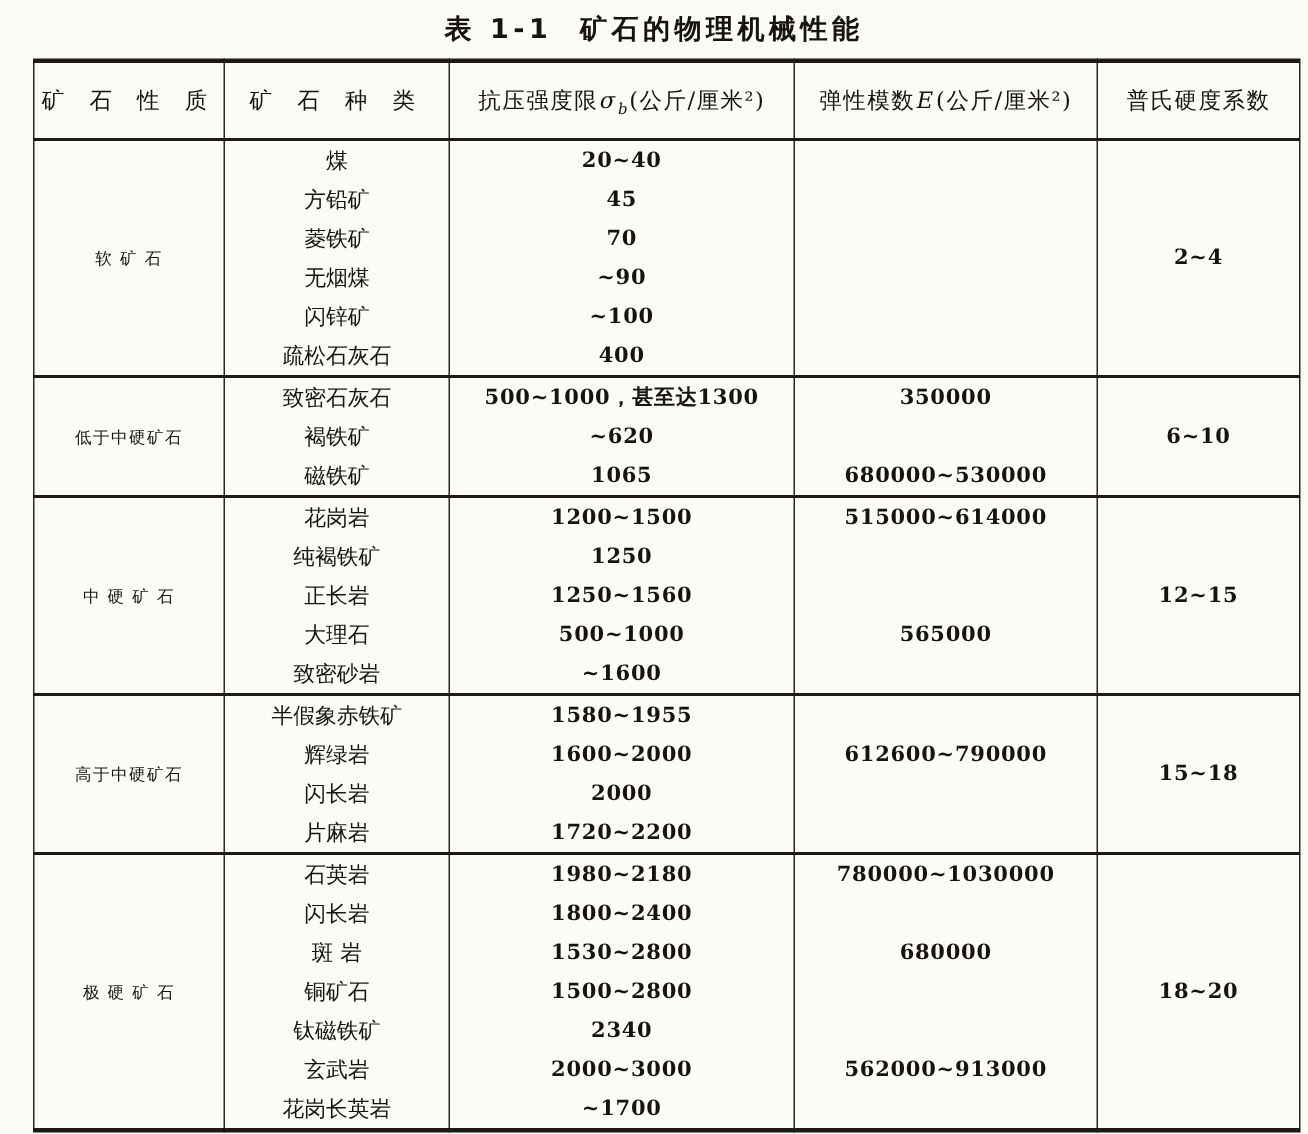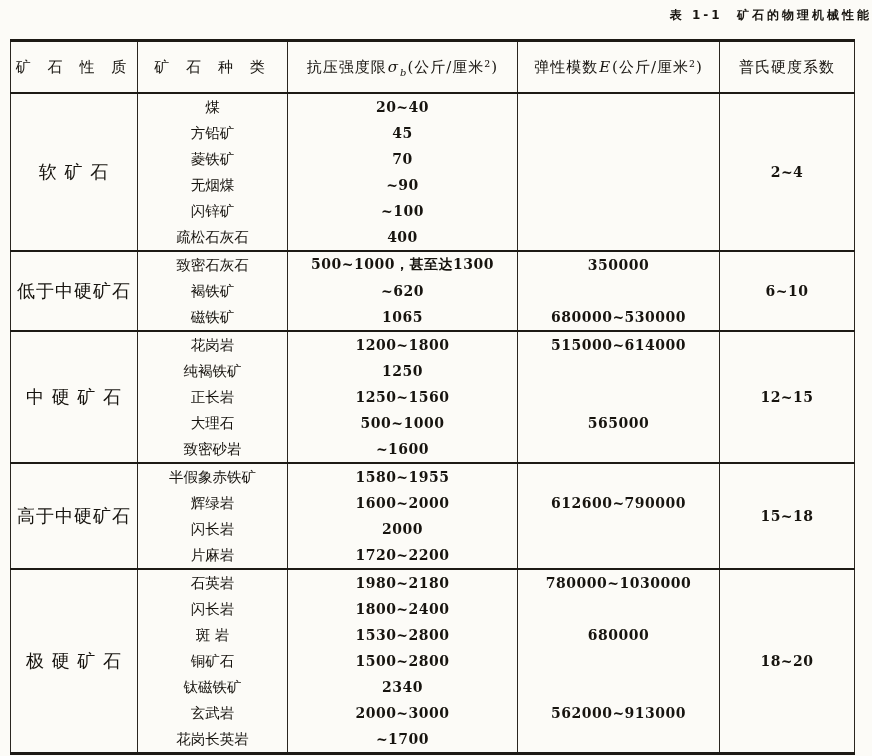--- a/index.html
+++ b/index.html
@@ -6,29 +6,29 @@
   body {
     width:872px; height:756px;
     background:#fcfbf7;
     font-family:"DejaVu Serif", serif;
     color:#17140f;
     overflow:hidden;
   }
   .page { position:relative; width:872px; height:756px; }
   .doc-title {
     position:absolute; top:7px; left:0; width:100%;
-    text-align:right;
+    text-align:center;
     font-family:"DejaVu Sans", sans-serif;
     font-weight:bold;
-    font-size:12px;
+    font-size:18px;
     letter-spacing:3px;
     white-space:pre;
   }
   table.ore-table {
-    position:absolute; left:10px; top:39px;
+    position:absolute; left:22px; top:39px;
     width:844px;
     border-collapse:collapse;
     table-layout:fixed;
     border-top:3.5px solid #1d1a15;
     border-bottom:3.5px solid #1d1a15;
     border-left:1.5px solid #2a2620;
     border-right:1.5px solid #2a2620;
   }
   col.c1 { width:127px; }
   col.c2 { width:150px; }
@@ -46,21 +46,21 @@
     border-bottom:2px solid #1d1a15;
     font-size:15px;
     letter-spacing:1px;
     white-space:nowrap;
   }
   th .wide { letter-spacing:6px; }
   td { height:26px; font-size:14.5px; white-space:nowrap; }
   tr.group-start td { border-top:2px solid #1d1a15; }
   td.prop {
     vertical-align:middle;
-    font-size:18px;
+    font-size:11px;
     letter-spacing:1px;
   }
   td.hard { vertical-align:middle; font-size:14px; letter-spacing:1px; }
   td.num { font-size:14px; letter-spacing:0.5px;font-weight:bold; }
   .sym { font-style:italic; padding:0 1px; }
   sub.sym-sub { font-size:10px; font-style:italic; line-height:0; }
 </style>
 </head>
 <body>
 
@@ -131,21 +131,21 @@
           <td class="num"></td>
         </tr>
         <tr>
           <td class="type">磁铁矿</td>
           <td class="num">1065</td>
           <td class="num">680000~530000</td>
         </tr>
         <tr class="group-start">
           <td class="prop" rowspan="5">中 硬 矿 石</td>
           <td class="type">花岗岩</td>
-          <td class="num">1200~1800</td>
+          <td class="num">1200~1500</td>
           <td class="num">515000~614000</td>
           <td class="hard num" rowspan="5">12~15</td>
         </tr>
         <tr>
           <td class="type">纯褐铁矿</td>
           <td class="num">1250</td>
           <td class="num"></td>
         </tr>
         <tr>
           <td class="type">正长岩</td>

